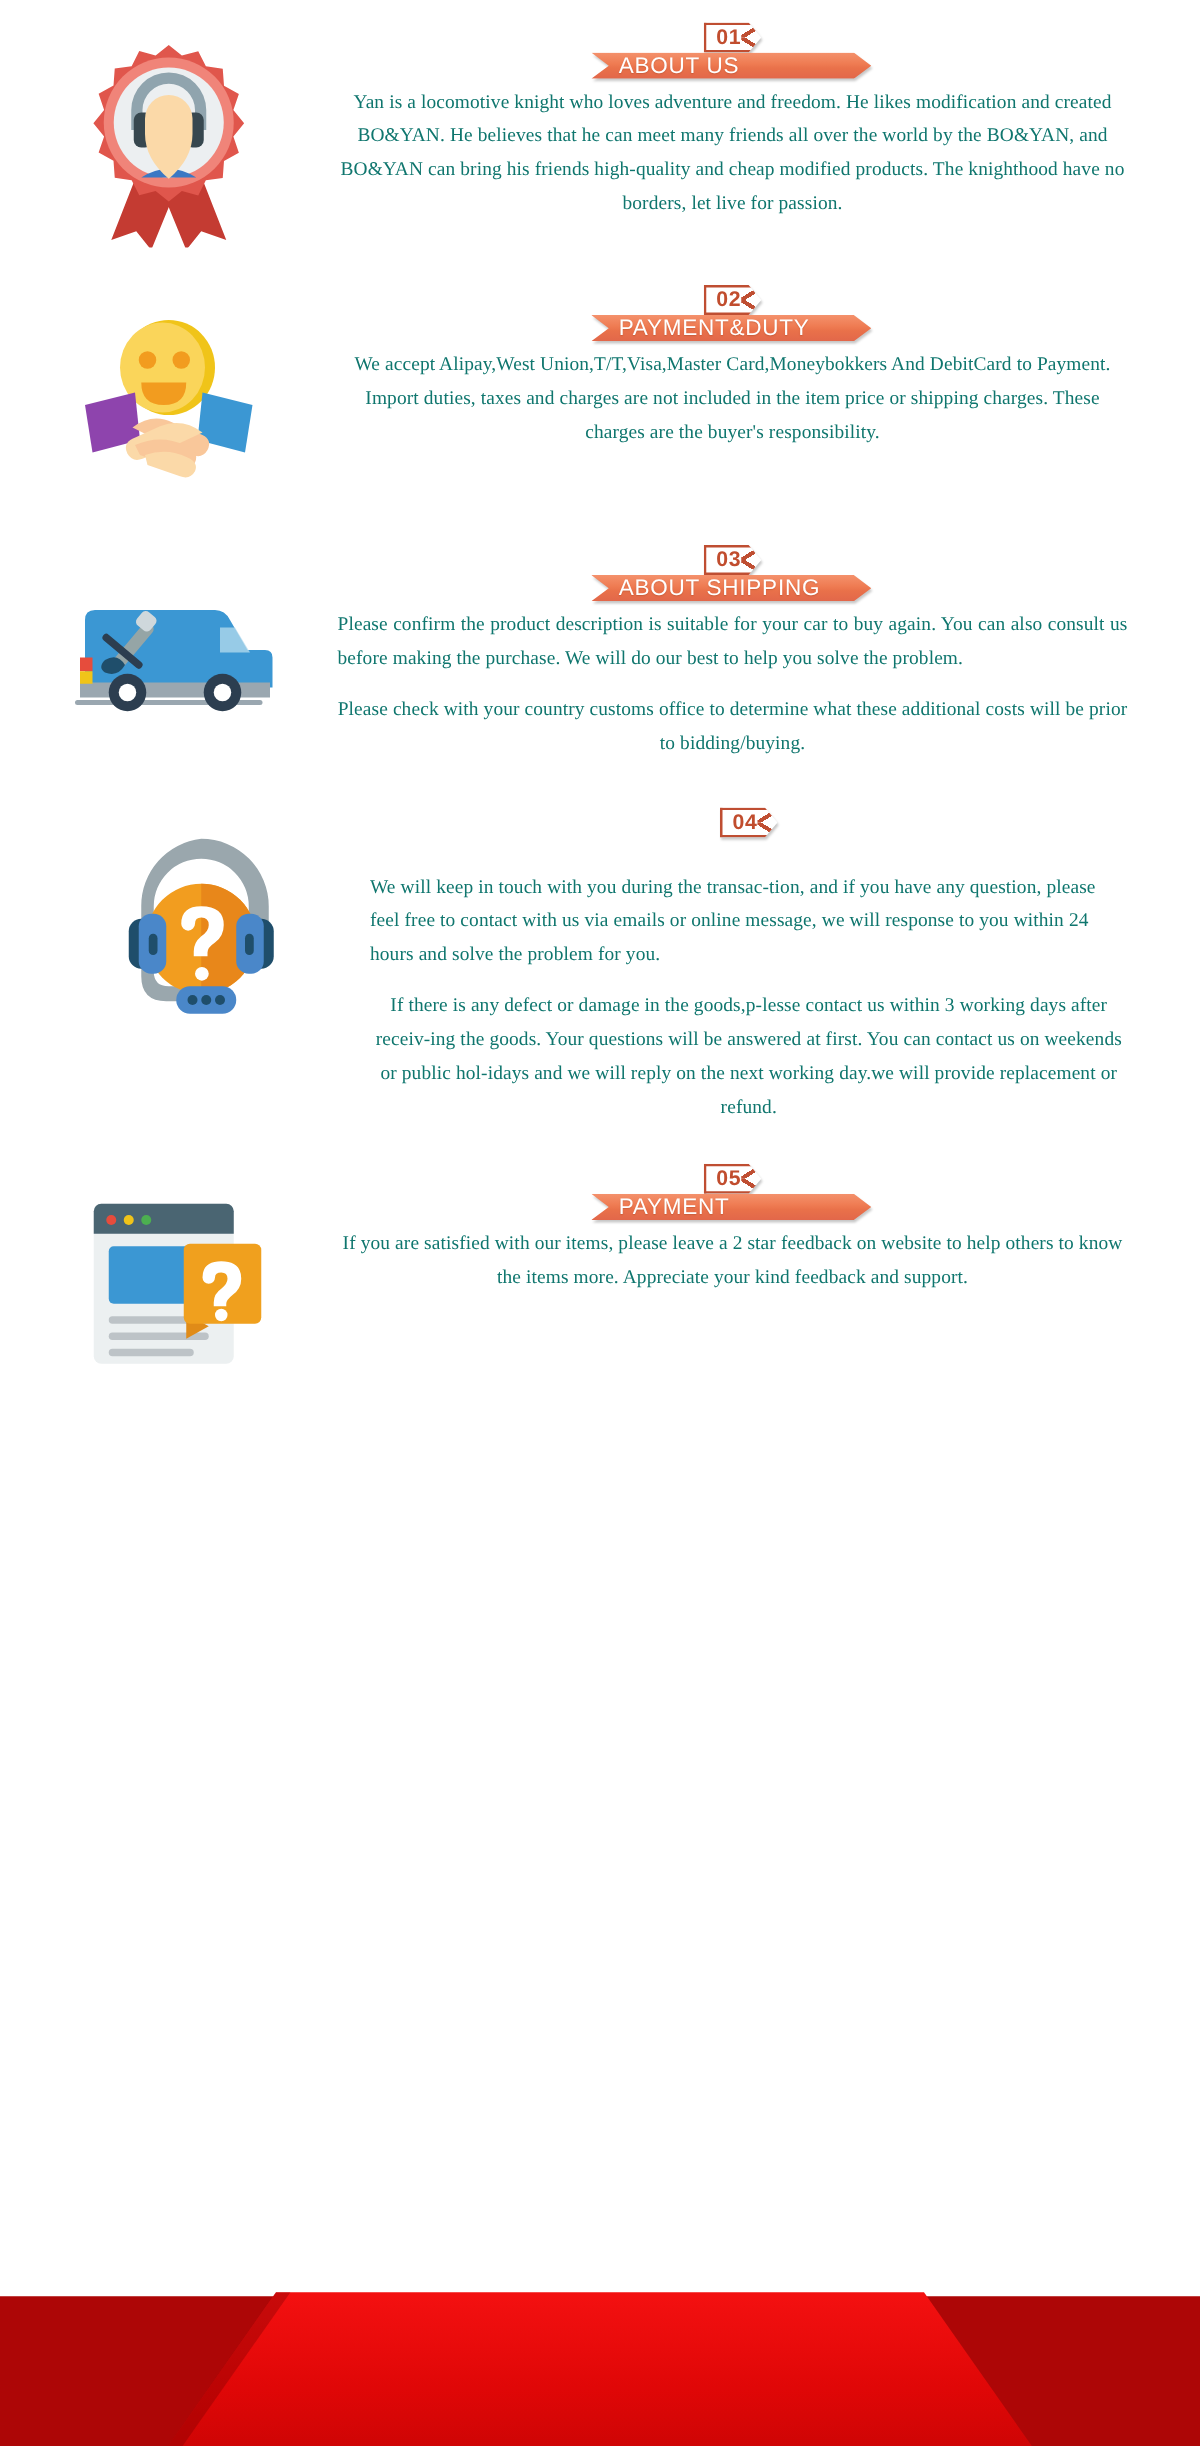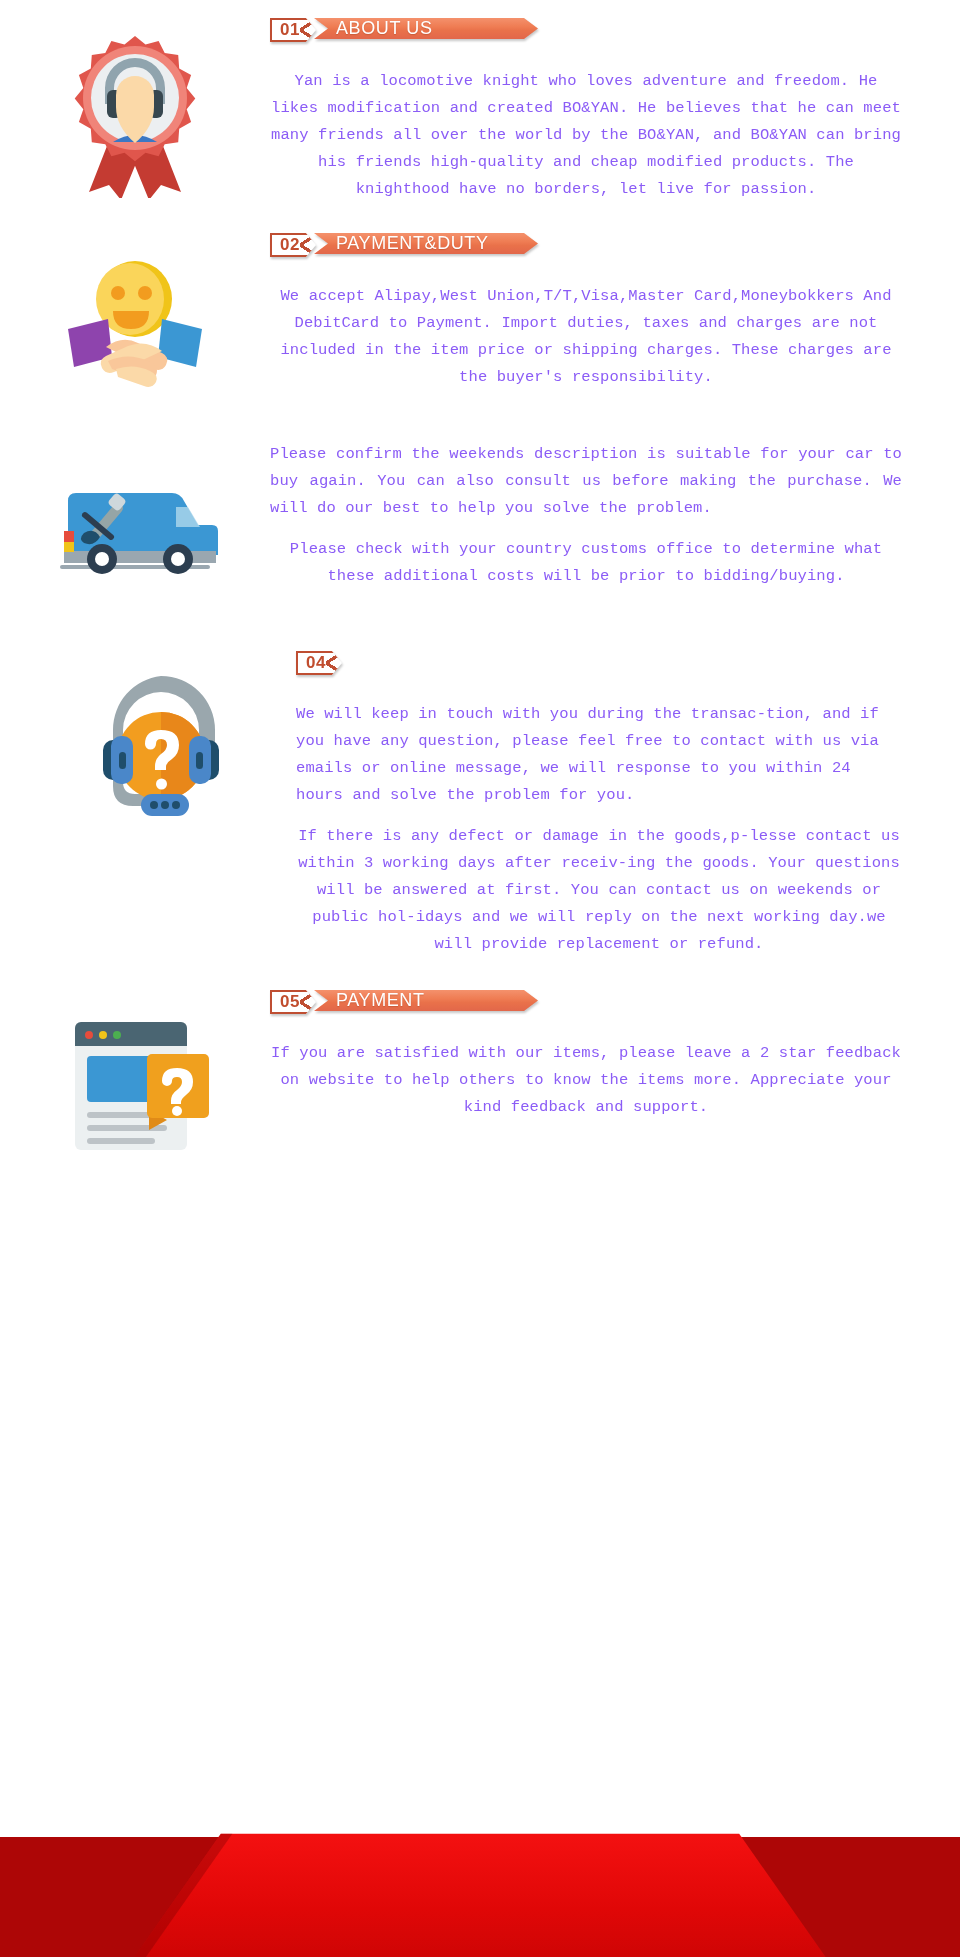--- a/index.html
+++ b/index.html
@@ -42,23 +42,24 @@
   .content-col{
     flex:1;
     padding-right:18px;
   }
 
   
   .banner{
     position:relative;
     height:36px;
     display:flex;
-    align-items:flex-start;
+    align-items:center;
     margin-bottom:14px;
     filter:drop-shadow(1px 2px 1px rgba(0,0,0,0.22));
+    flex-direction:column;
   }
   .banner .num{
     position:relative;
     width:46px;
     background:#ffffff;
     border:2.5px solid #bf4e32;
     border-right:none;
     color:#c14d2e;
     font-size:17px;
     font-weight:bold;
@@ -96,24 +97,24 @@
   }
   .banner .chev{
     width:26px;
     margin-left:3px;
     background:linear-gradient(to bottom,#f0906b 0%,#ea7a53 50%,#de6447 100%);
     clip-path:polygon(0 0, 60% 0, 100% 50%, 60% 100%, 0 100%, 40% 50%);
   }
 
   
   .para{
-    font-family:Liberation Mono, monospace;
+    font-family:Liberation Serif, serif;
     font-size:15.5px;
     line-height:27px;
-    color:#8b5cf6;
+    color:#0f766e;
     margin:0 0 14px 0;
     letter-spacing:0.1px;
   }
   .para.justify{text-align:justify;}
   .para.left{text-align:left;}
   .para:last-child{margin-bottom:0;text-align:center;}
 
   
   .s1{margin-bottom:30px;}
   .s2{margin-bottom:28px;}
@@ -230,21 +231,26 @@
             </g>
             <rect x="10" y="94" width="150" height="4" rx="2" fill="#9aa7b0"></rect>
             <circle cx="52" cy="88" r="15" fill="#2c3e50"></circle>
             <circle cx="52" cy="88" r="7" fill="#ffffff"></circle>
             <circle cx="128" cy="88" r="15" fill="#2c3e50"></circle>
             <circle cx="128" cy="88" r="7" fill="#ffffff"></circle>
           </svg>
         </div>
       </div>
       <div class="content-col">
-        <p class="para justify">Please confirm the weekends description is suitable for your car to buy again. You can also consult us before making the purchase. We will do our best to help you solve the problem.</p>
+        <div class="banner">
+          <span class="num">03</span>
+          <span class="bar">ABOUT SHIPPING</span>
+          <span class="chev"></span>
+        </div>
+        <p class="para justify">Please confirm the product description is suitable for your car to buy again. You can also consult us before making the purchase. We will do our best to help you solve the problem.</p>
         <p class="para justify">Please check with your country customs office to determine what these additional costs will be prior to bidding/buying.</p>
       </div>
     </div>
 
     <div class="section s4">
       <div class="icon-col">
         <div class="icon-box">
           <svg class="ico" width="160" height="165" viewBox="0 0 160 165">
             <path d="M80 12 a54 54 0 0 1 54 54 v38 a8 8 0 0 1 -16 0 V66 a38 38 0 0 0 -76 0 v52 q0 12 12 12 h14 v12 H52 q-20 0 -20 -20 V66 A54 54 0 0 1 80 12z" fill="#9aa7ad"></path>
             <circle cx="80" cy="92" r="44" fill="#f29d1f"></circle>

